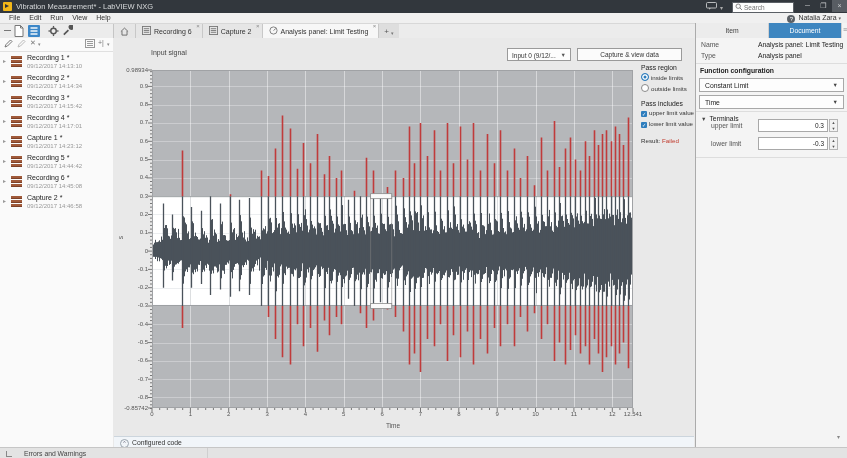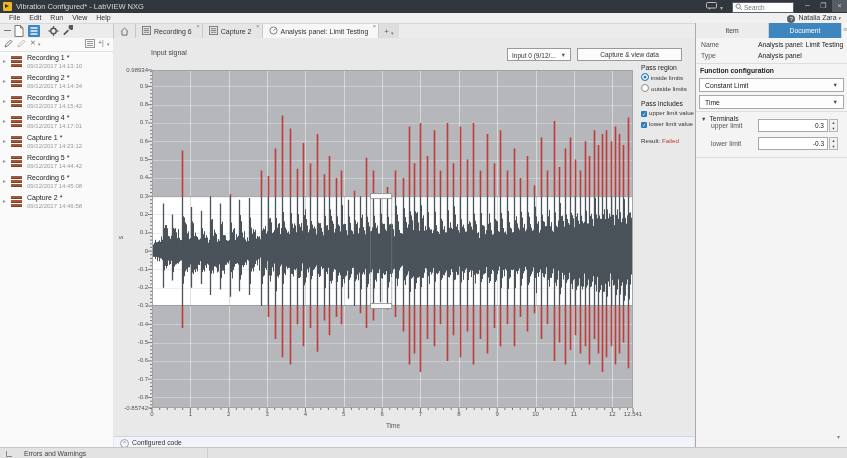--- a/index.html
+++ b/index.html
@@ -92,21 +92,21 @@
   #statusbar .slbl{position:absolute;left:24px;top:2px;}
   #statusbar .sdiv{position:absolute;left:207px;top:0;height:11px;border-left:1px solid #cfcfcf;}
 </style>
 </head>
 <body>
 
 <div id="app">
 
   <div id="titlebar">
     <span id="appicon"></span>
-    <span id="wintitle">Vibration Configured* - LabVIEW NXG</span>
+    <span id="wintitle">Vibration Measurement* - LabVIEW NXG</span>
     <span id="chatic">
       <svg width="11" height="8" viewBox="0 0 11 8">
           <rect x="0.5" y="0.5" width="10" height="5.5" rx="1" fill="none" stroke="#b9bbbd"></rect>
           <path d="M3 6 L3 7.8 L5 6" fill="#b9bbbd"></path>
         </svg>
     </span>
     <span id="chatcaret">▾</span>
     <div id="searchbox">
       <svg width="8" height="8" viewBox="0 0 8 8" style="margin:0 1px 0 2px;">
           <circle cx="3.2" cy="3.2" r="2.2" fill="none" stroke="#888"></circle>

